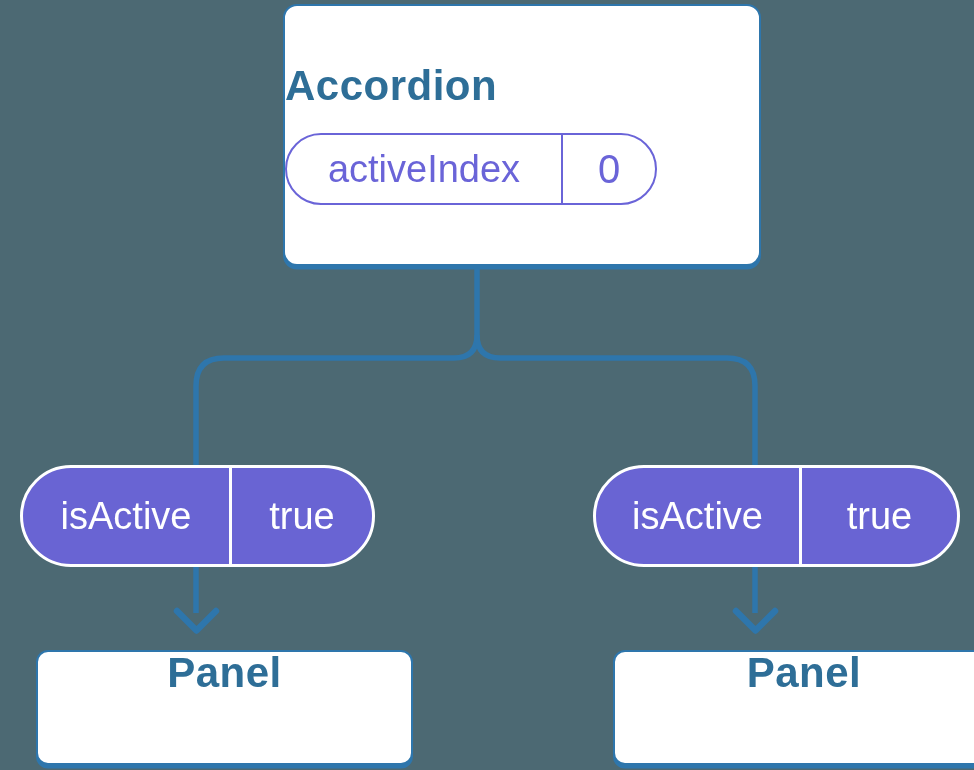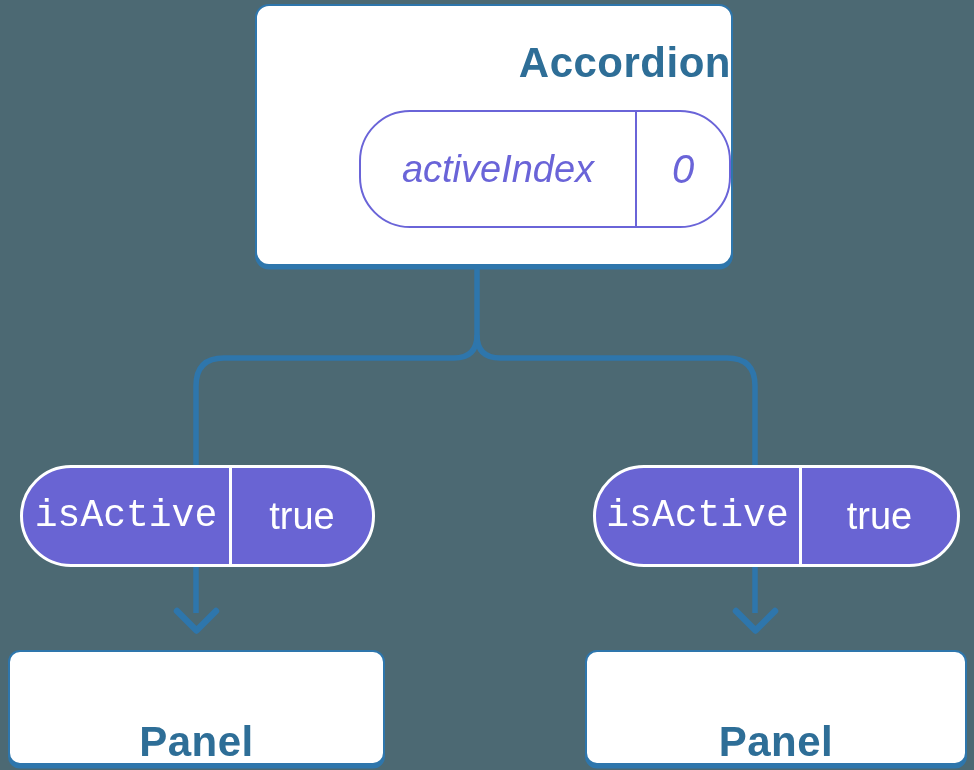--- a/index.html
+++ b/index.html
@@ -28,45 +28,45 @@
     width: 974px; height: 770px;
     pointer-events: none;
   }
   .card {
     position: absolute;
     background: var(--card-bg);
     border: 2.5px solid var(--line);
     border-radius: 14px;
     box-shadow: 0 3.5px 0 0 var(--line);
     display: flex;
-    align-items: flex-end;
+    align-items: flex-start;
     justify-content: center;
+    margin-left: 28px;
   }
   .accordion-card {
     left: 255px; top: 4px;
     width: 478px; height: 262px;
     flex-direction: column;
     gap: 26px;
   }
   .node-title {
     color: var(--node-title);
     font-size: 42px;
     font-weight: 600;
     letter-spacing: 0.5px;
     line-height: 1;
   }
   .state-pill {
-    width: 372px; height: 118px;
+    width: 372px; height: 72px;
     border: 2.5px solid var(--purple-border);
     border-radius: 51px;
     display: flex;
     align-items: stretch;
     overflow: hidden;
     background: var(--card-bg);
-    font-style: italic;
   }
   .state-pill .seg {
     display: flex;
     align-items: center;
     justify-content: center;
     color: var(--purple-text);
     font-size: 38px;
     line-height: 1;
   }
   .state-pill .seg-name {
@@ -89,21 +89,20 @@
     display: flex;
     align-items: center;
     justify-content: center;
     color: var(--pill-white);
     font-size: 38px;
     line-height: 1;
   }
   .prop-pill .seg-name {
     flex: 1;
     border-right: 3px solid var(--pill-white);
-    font-family: Liberation Mono, monospace;
   }
   .prop-pill-left  { left: 20px;  top: 465px; width: 355px; }
   .prop-pill-left  .seg-value { width: 140px; }
   .prop-pill-right { left: 593px; top: 465px; width: 367px; }
   .prop-pill-right .seg-value { width: 155px; }
 
   .panel-card-left  { left: 8px;   top: 650px; width: 377px; height: 115px; border-radius: 12px; }
   .panel-card-right { left: 585px; top: 650px; width: 382px; height: 115px; border-radius: 12px; }
 </style>
 </head>

